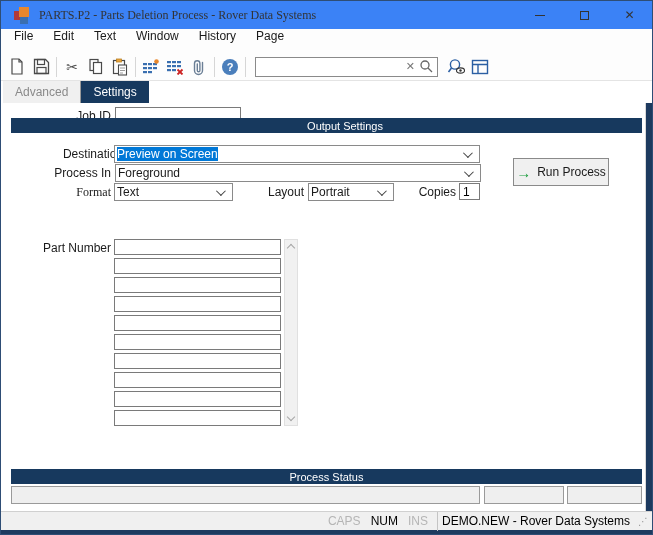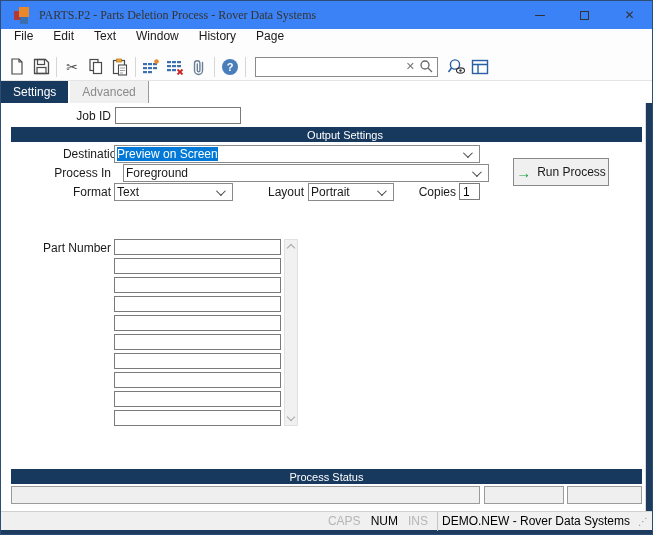--- a/index.html
+++ b/index.html
@@ -191,45 +191,45 @@
     </div>
     <div class="tb-btn">
       <svg width="18" height="16" viewBox="0 0 18 16">
         <rect x="1.5" y="1.5" width="15" height="13" fill="none" stroke="#2b5fa3" stroke-width="1.4"></rect>
         <path d="M1.5 5.5 h15 M7 5.5 v9" stroke="#2b5fa3" stroke-width="1.4"></path>
       </svg>
     </div>
   </div>
 
   <div class="tabbar">
+    <div class="tab inactive">Advanced</div>
     <div class="tab active">Settings</div>
-    <div class="tab inactive">Advanced</div>
   </div>
 
   <div class="content">
     <div class="right-strip"></div>
 
     <label class="lbl" style="left:0; top:6px;">Job ID</label>
     <input class="txt" style="left: 114px; top: 4px; width: 126px;" value="">
 
-    <div class="sec-header" style="top:24px;padding-left:37px;">Output Settings</div>
+    <div class="sec-header" style="top:15px;padding-left:37px;">Output Settings</div>
 
     <label class="lbl" style="left:12px; top:44px;">Destination</label>
     <div class="combo" style="left:113px; top:42px; width:366px;">
       <span class="val selected">Preview on Screen</span>
       <span class="chev"></span>
     </div>
 
     <label class="lbl" style="left:0; top:63px;">Process In</label>
-    <div class="combo" style="left:122px; top:61px; width:366px;">
+    <div class="combo" style="left:114px; top:61px; width:366px;">
       <span class="val">Foreground</span>
       <span class="chev"></span>
     </div>
 
-    <label class="lbl" style="left:0; top:82px;">Format</label>
+    <label class="lbl" style="left:0; top:82px;font-family:Liberation Serif, serif;">Format</label>
     <div class="combo" style="left:113px; top:80px; width:119px;">
       <span class="val">Text</span>
       <span class="chev"></span>
     </div>
     <label class="lbl" style="left:193px; top:82px;">Layout</label>
     <div class="combo" style="left:307px; top:80px; width:86px;">
       <span class="val">Portrait</span>
       <span class="chev"></span>
     </div>
     <label class="lbl" style="left:345px; top:82px;">Copies</label>

